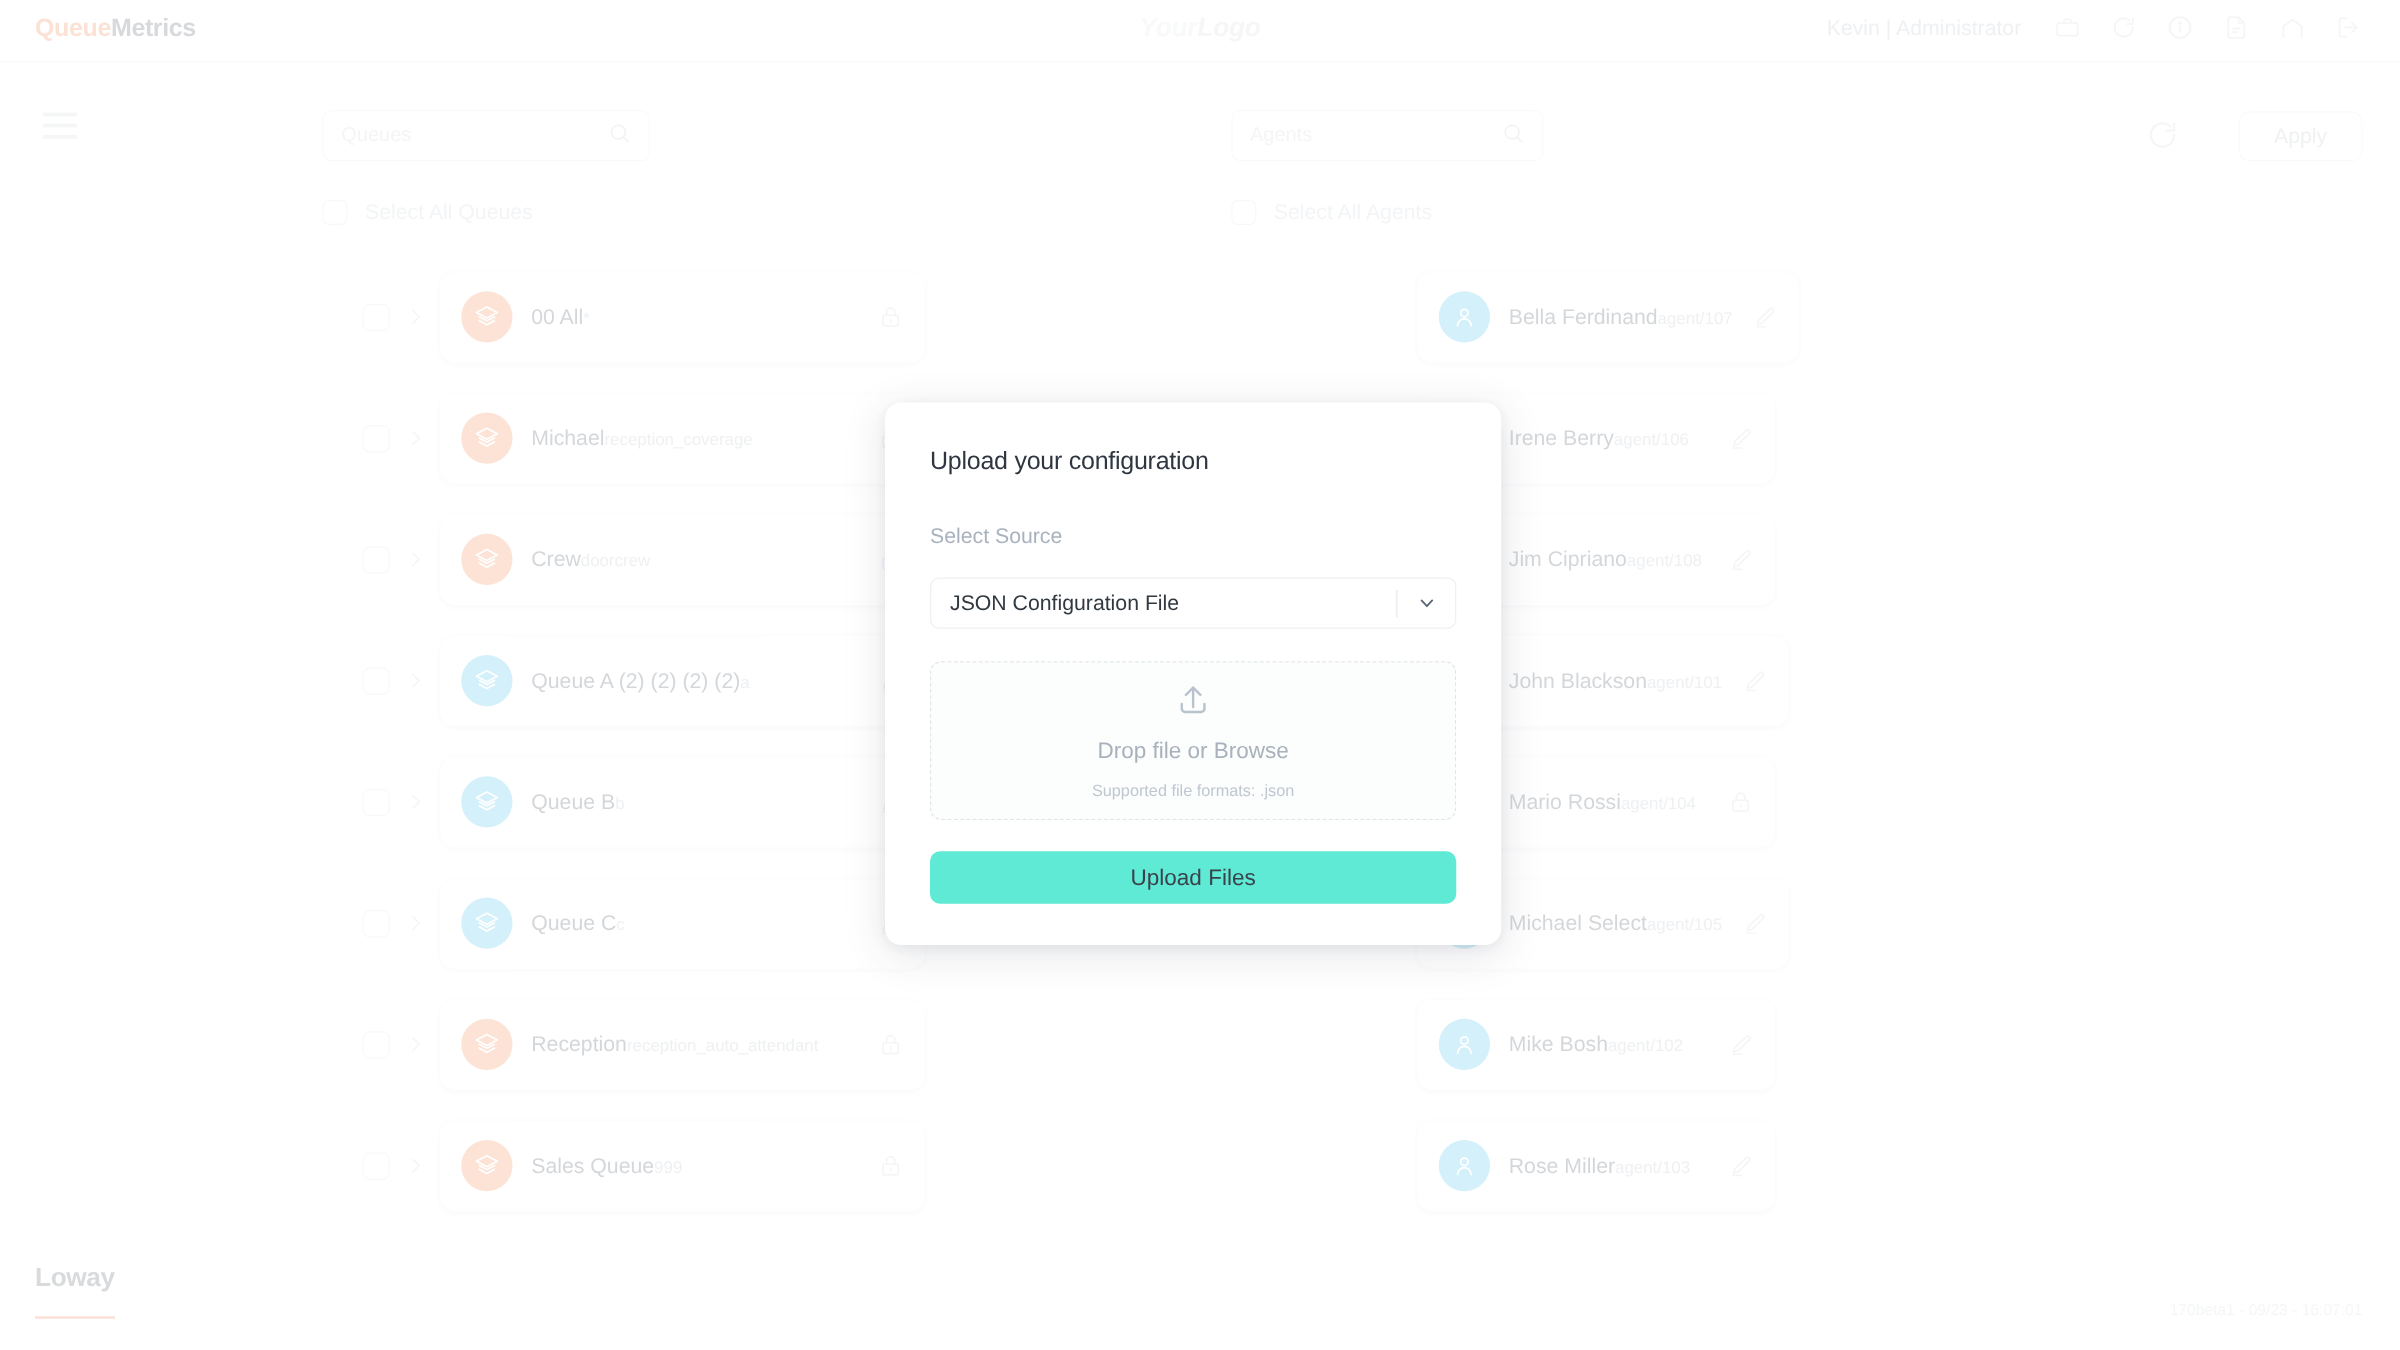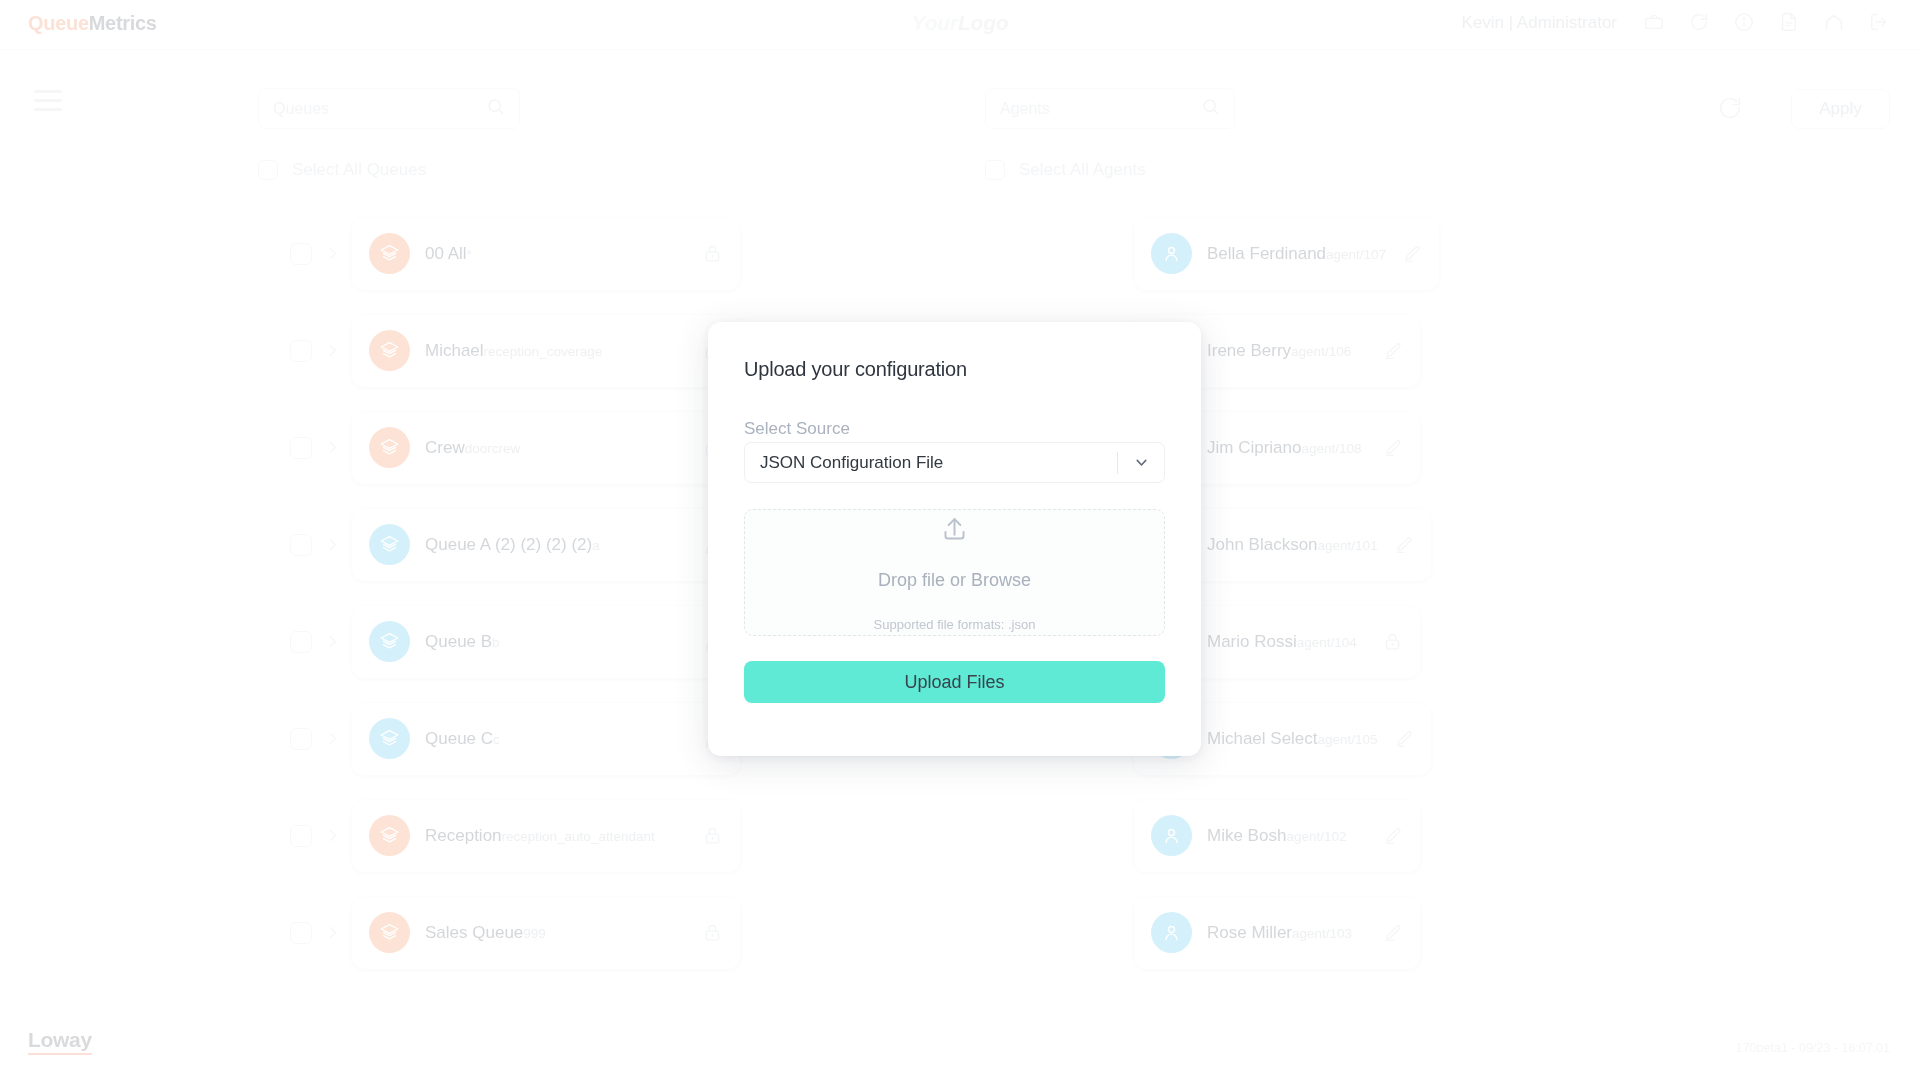--- a/index.html
+++ b/index.html
@@ -89,45 +89,45 @@
   .meta .sub { font-size:13.5px; color:#ccd2d9; line-height:1.35; white-space:nowrap; }
   .act { flex:none; color:#dfe3e8; display:flex; align-items:center; }
 
   .arow { display:flex; align-items:center; height:97px; }
   .arow .cbx2 { margin-right:34px; }
 
   
   .loway {
     position:absolute; left:28px; bottom:25px;
     font-size:21px; font-weight:bold; color:#8b9097; letter-spacing:-0.3px;
-    padding-bottom:1px; border-bottom:2.5px solid #f4a08a; display:inline-block;
+    padding-bottom:18px; border-bottom:2.5px solid #f4a08a; display:inline-block;
   }
   .version { position:absolute; right:30px; bottom:25px; font-size:12.5px; color:#dfe3e8; }
 
   
   .modal {
     position:absolute; left:708px; top:322px; width:493px; height:434px;
     background:#fff; border-radius:13px;
     box-shadow:0 7px 34px rgba(45,55,75,0.13), 0 2px 9px rgba(45,55,75,0.06);
     padding:36px 36px 0 36px;
   }
   .modal h1 { font-size:20px; font-weight:normal; color:#2f3640; letter-spacing:-0.2px; }
   .modal .lbl-src { margin-top:38px; font-size:17px; color:#a9b2be; }
   .select {
-    margin-top:3px; height:41px; border:1px solid #eef0f2; border-radius:7px;
+    margin-top:23px; height:41px; border:1px solid #eef0f2; border-radius:7px;
     display:flex; align-items:center; padding:0 0 0 15px; background:#fff;
   }
   .select .val { flex:1; font-size:17px; color:#31383f; }
   .select .divider { width:1px; height:22px; background:#e6e9ec; }
   .select .caret { width:46px; display:flex; align-items:center; justify-content:center; color:#606b78; }
 
   .dropzone {
     margin-top:26px; height:127px; border:1.6px dashed #e1e5ea; border-radius:9px;
     background:#fcfdfd; display:flex; flex-direction:column;
-    align-items:center; justify-content:center; gap:12px;
+    align-items:center; justify-content:center; gap:0;
   }
   .dropzone .upico { color:#b9c2cd; margin-bottom:9px; }
   .dropzone .dtitle { font-size:18px; color:#a8b1bc; }
   .dropzone .dsub { margin-top:14px; font-size:13px; color:#bfc7d1; }
 
   .upload-btn {
     margin-top:25px; height:42px; width:100%; border:none; border-radius:8px;
     background:#5eead4; color:#3a424c; font-size:18px;
     font-family:"Liberation Sans", sans-serif;
     display:flex; align-items:center; justify-content:center;

